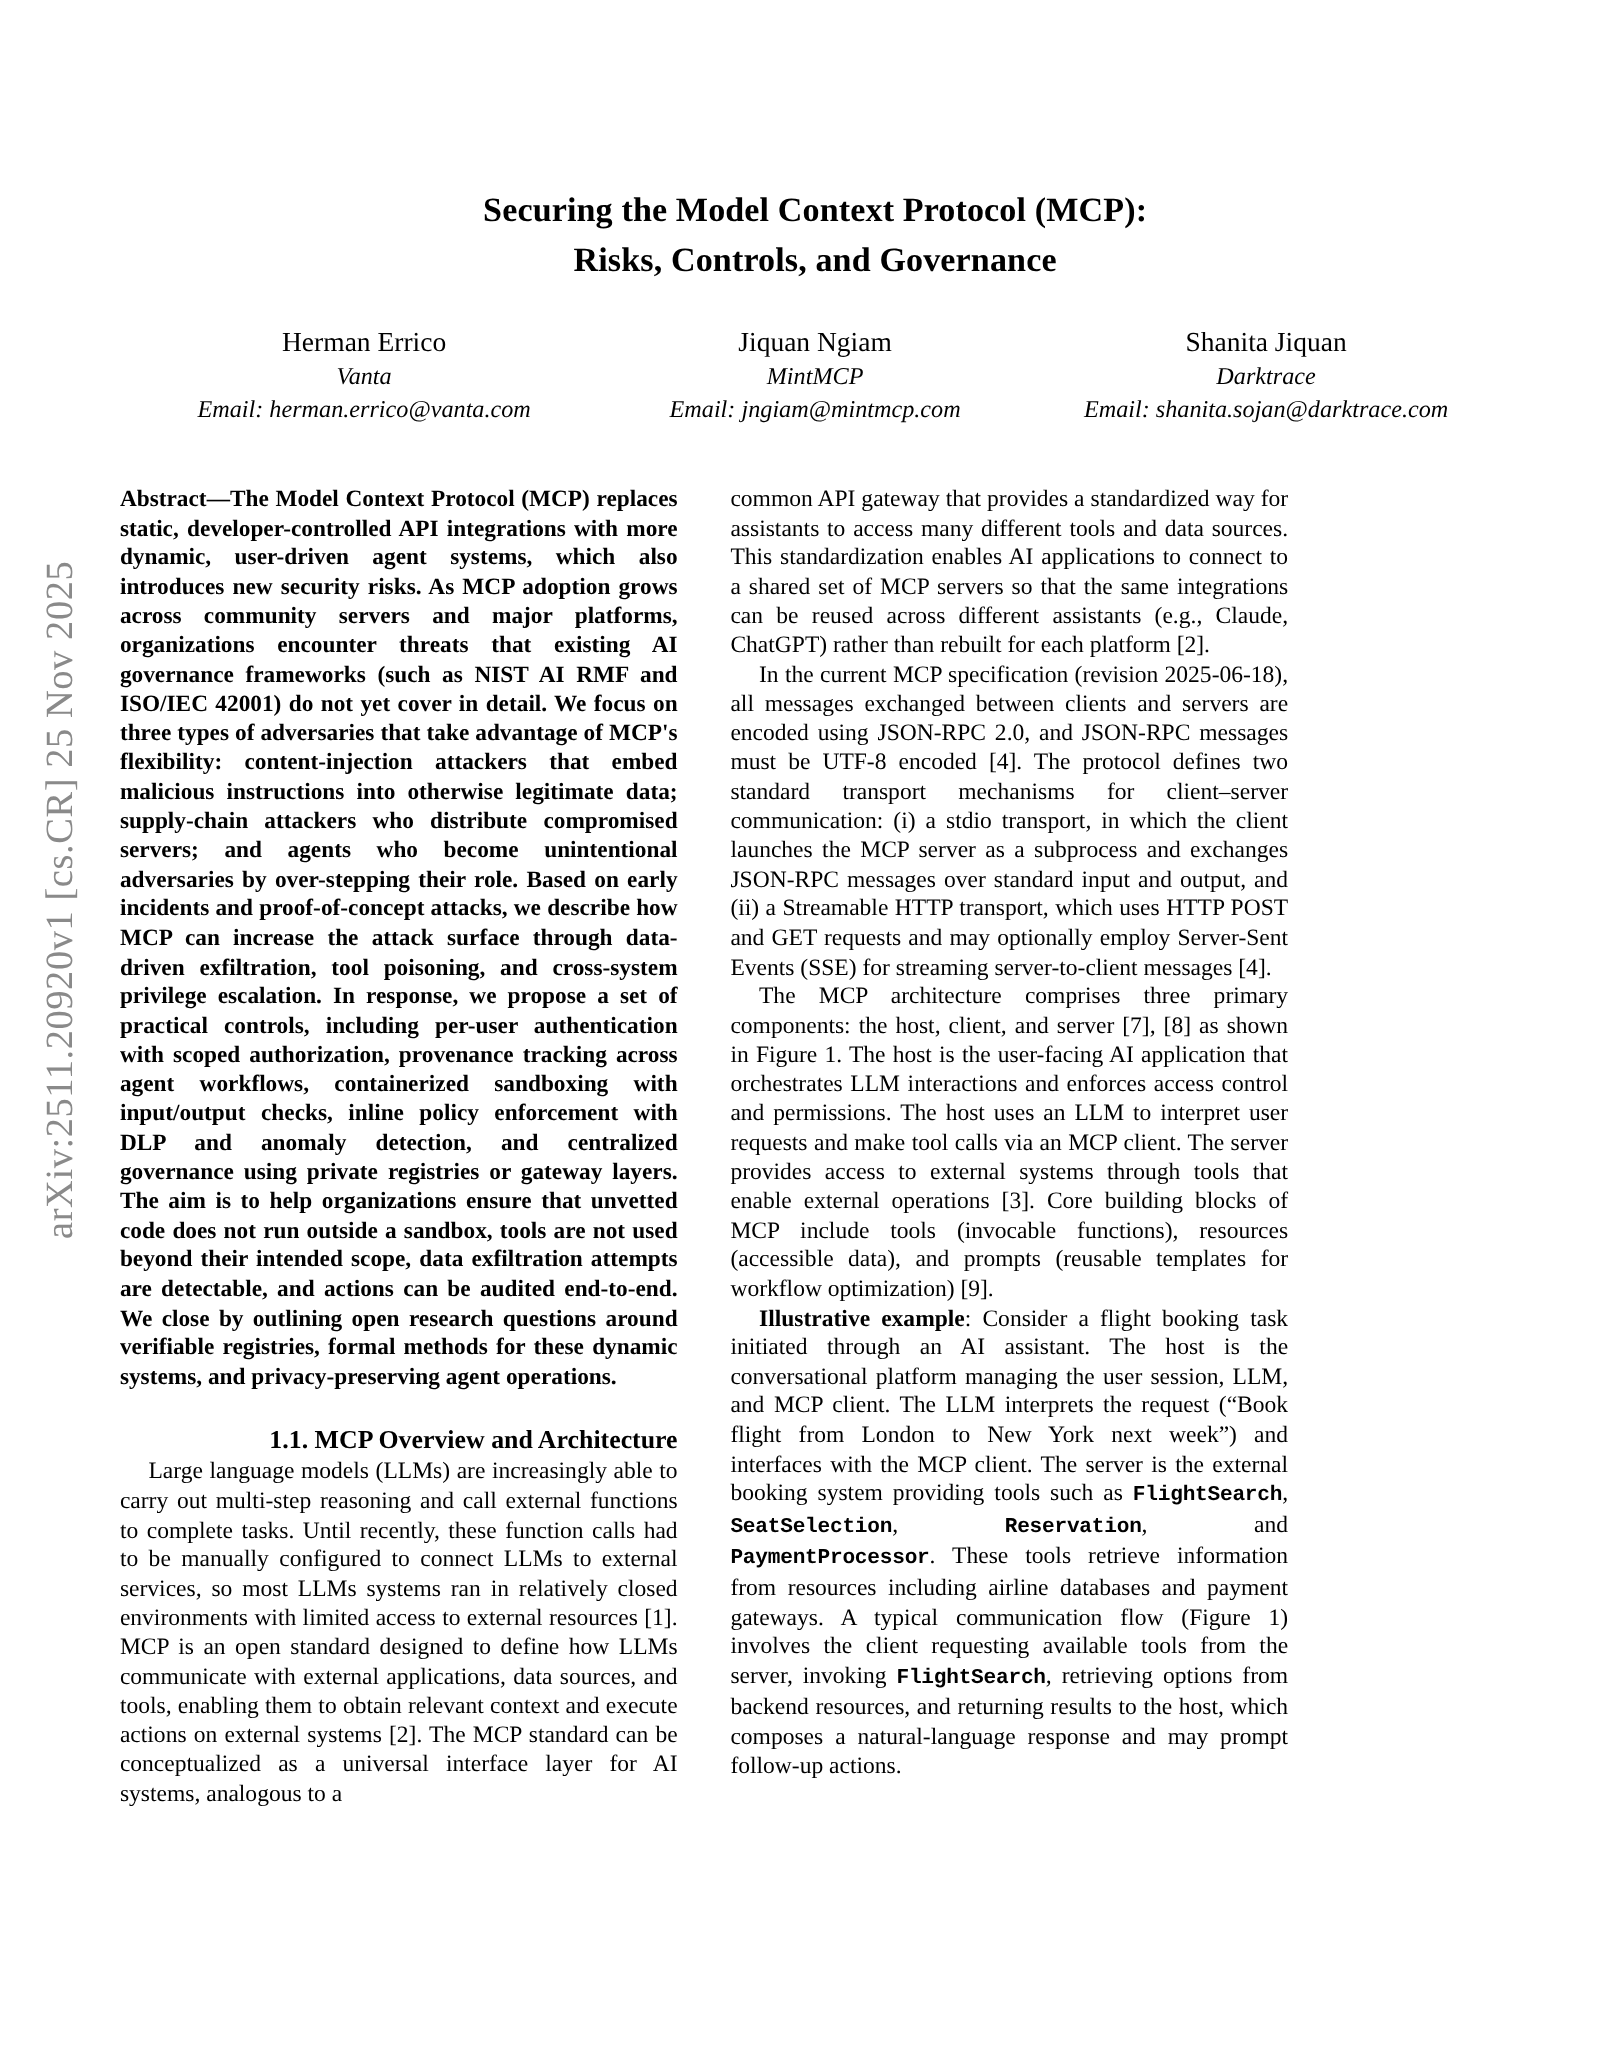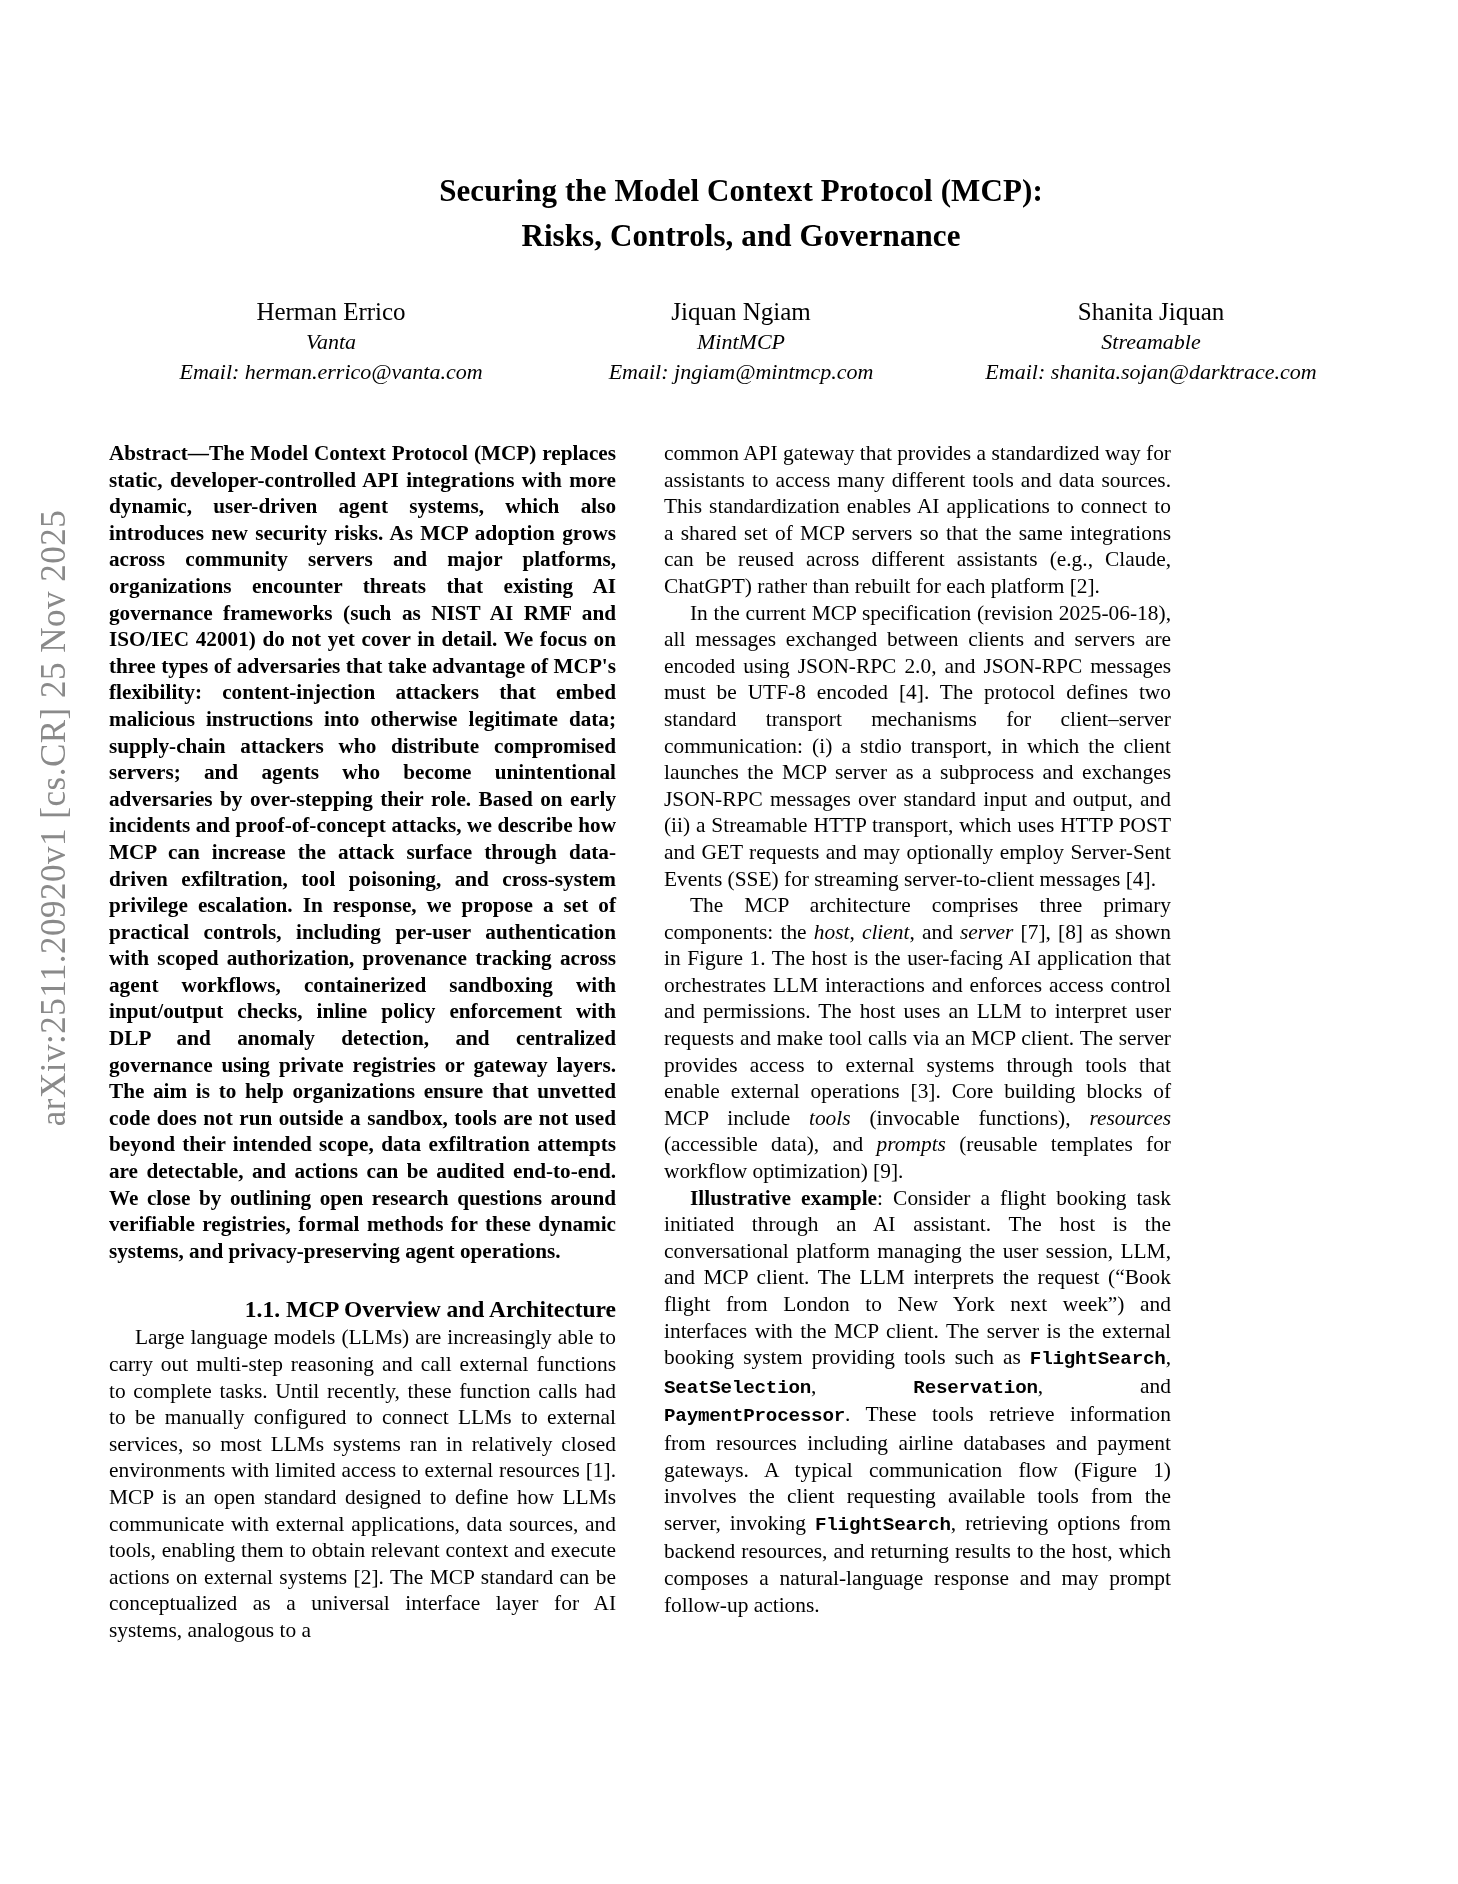--- a/index.html
+++ b/index.html
@@ -133,21 +133,21 @@
   h3.subsec {
     margin: 30px 0 0 0;
     font-size: 23.5px;
     font-weight: bold;
     line-height: 30px;
     text-align: right;
   }
   .gap-p { margin-top: 16px; }
   .gap-after-head { margin-top: 22px; }
 
-  .it { font-style: italic; }
+  .it { }
   .bd { font-weight: bold; }
   .mono {
     font-family: "Liberation Mono", "DejaVu Sans Mono", monospace;
     font-size: 19.2px;
     letter-spacing: -0.2px;
     font-weight: bold;
   }
 </style>
 </head>
 <body>
@@ -170,21 +170,21 @@
     </div>
 
     <div class="author-col">
       <div class="author-name">Jiquan Ngiam</div>
       <div class="author-affil">MintMCP</div>
       <div class="author-email">Email: jngiam@mintmcp.com</div>
     </div>
 
     <div class="author-col">
       <div class="author-name">Shanita Jiquan</div>
-      <div class="author-affil">Streamable</div>
+      <div class="author-affil">Darktrace</div>
       <div class="author-email">Email: shanita.sojan@darktrace.com</div>
     </div>
 
   </div>
 
   <div id="columns">
 
     <div class="col">
 
       <p class="abstract"><span class="abstract-head">Abstract</span><span class="abstract-head">—</span><span>The Model Context Protocol (MCP) replaces static, developer-controlled API integrations with more dynamic, user-driven agent systems, which also introduces new security risks. As MCP adoption grows across community servers and major platforms, organizations encounter threats that existing AI governance frameworks (such as NIST AI RMF and ISO/IEC 42001) do not yet cover in detail. We focus on three types of adversaries that take advantage of MCP's flexibility: content-injection attackers that embed malicious instructions into otherwise legitimate data; supply-chain attackers who distribute compromised servers; and agents who become unintentional adversaries by over-stepping their role. Based on early incidents and proof-of-concept attacks, we describe how MCP can increase the attack surface through data-driven exfiltration, tool poisoning, and cross-system privilege escalation. In response, we propose a set of practical controls, including per-user authentication with scoped authorization, provenance tracking across agent workflows, containerized sandboxing with input/output checks, inline policy enforcement with DLP and anomaly detection, and centralized governance using private registries or gateway layers. The aim is to help organizations ensure that unvetted code does not run outside a sandbox, tools are not used beyond their intended scope, data exfiltration attempts are detectable, and actions can be audited end-to-end. We close by outlining open research questions around verifiable registries, formal methods for these dynamic systems, and privacy-preserving agent operations.</span></p>

